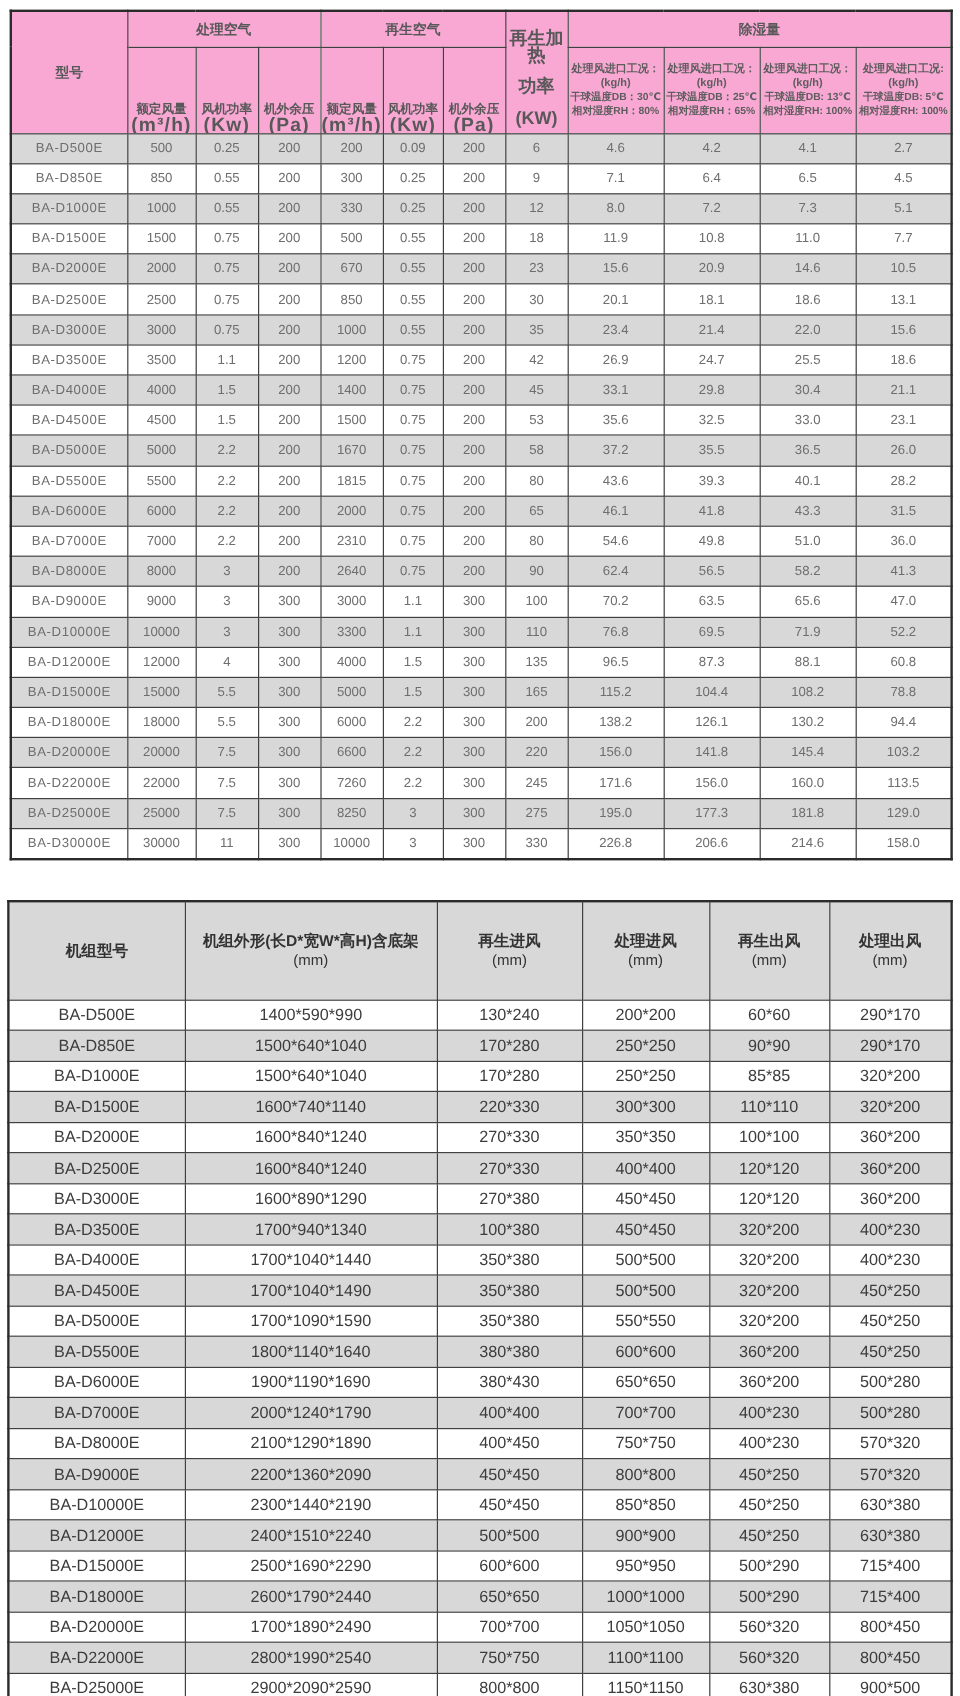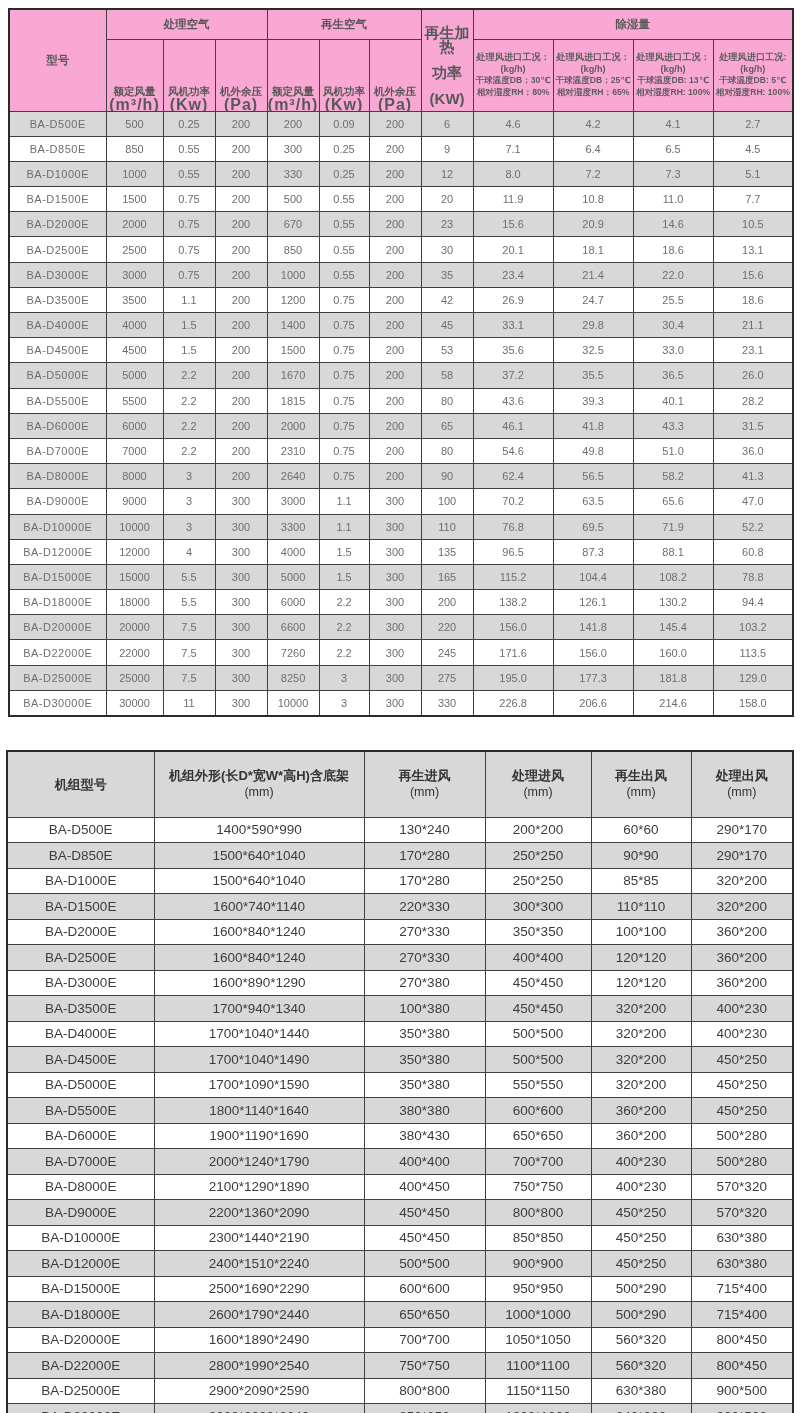--- a/index.html
+++ b/index.html
@@ -50,21 +50,21 @@
     width:788px;
     margin:33px 6px 0 6px;
     border:2px solid #2b2b2b;
   }
   .t2 th,.t2 td{
     border:1px solid #404040;
     text-align:center;
     vertical-align:middle;
     padding:0;
   }
-  .t2 thead tr{height:66px;}
+  .t2 thead tr{height:82px;}
   .t2 thead th{
     background:#d8d8d8;
     color:#333333;
     font-weight:bold;
     font-size:13px;
   }
   .t2 thead th div{line-height:17px;}
   .t2 thead .unit{font-weight:normal;font-size:12.5px;}
   .t2 tbody td{
     height:24.5px;
@@ -199,21 +199,21 @@
         <td>5.1</td>
       </tr>
       <tr>
         <td>BA-D1500E</td>
         <td>1500</td>
         <td>0.75</td>
         <td>200</td>
         <td>500</td>
         <td>0.55</td>
         <td>200</td>
-        <td>20</td>
+        <td>18</td>
         <td>11.9</td>
         <td>10.8</td>
         <td>11.0</td>
         <td>7.7</td>
       </tr>
       <tr class="shade">
         <td>BA-D2000E</td>
         <td>2000</td>
         <td>0.75</td>
         <td>200</td>
@@ -687,21 +687,21 @@
       <tr class="shade">
         <td>BA-D18000E</td>
         <td>2600*1790*2440</td>
         <td>650*650</td>
         <td>1000*1000</td>
         <td>500*290</td>
         <td>715*400</td>
       </tr>
       <tr>
         <td>BA-D20000E</td>
-        <td>1600*1890*2490</td>
+        <td>1700*1890*2490</td>
         <td>700*700</td>
         <td>1050*1050</td>
         <td>560*320</td>
         <td>800*450</td>
       </tr>
       <tr class="shade">
         <td>BA-D22000E</td>
         <td>2800*1990*2540</td>
         <td>750*750</td>
         <td>1100*1100</td>

